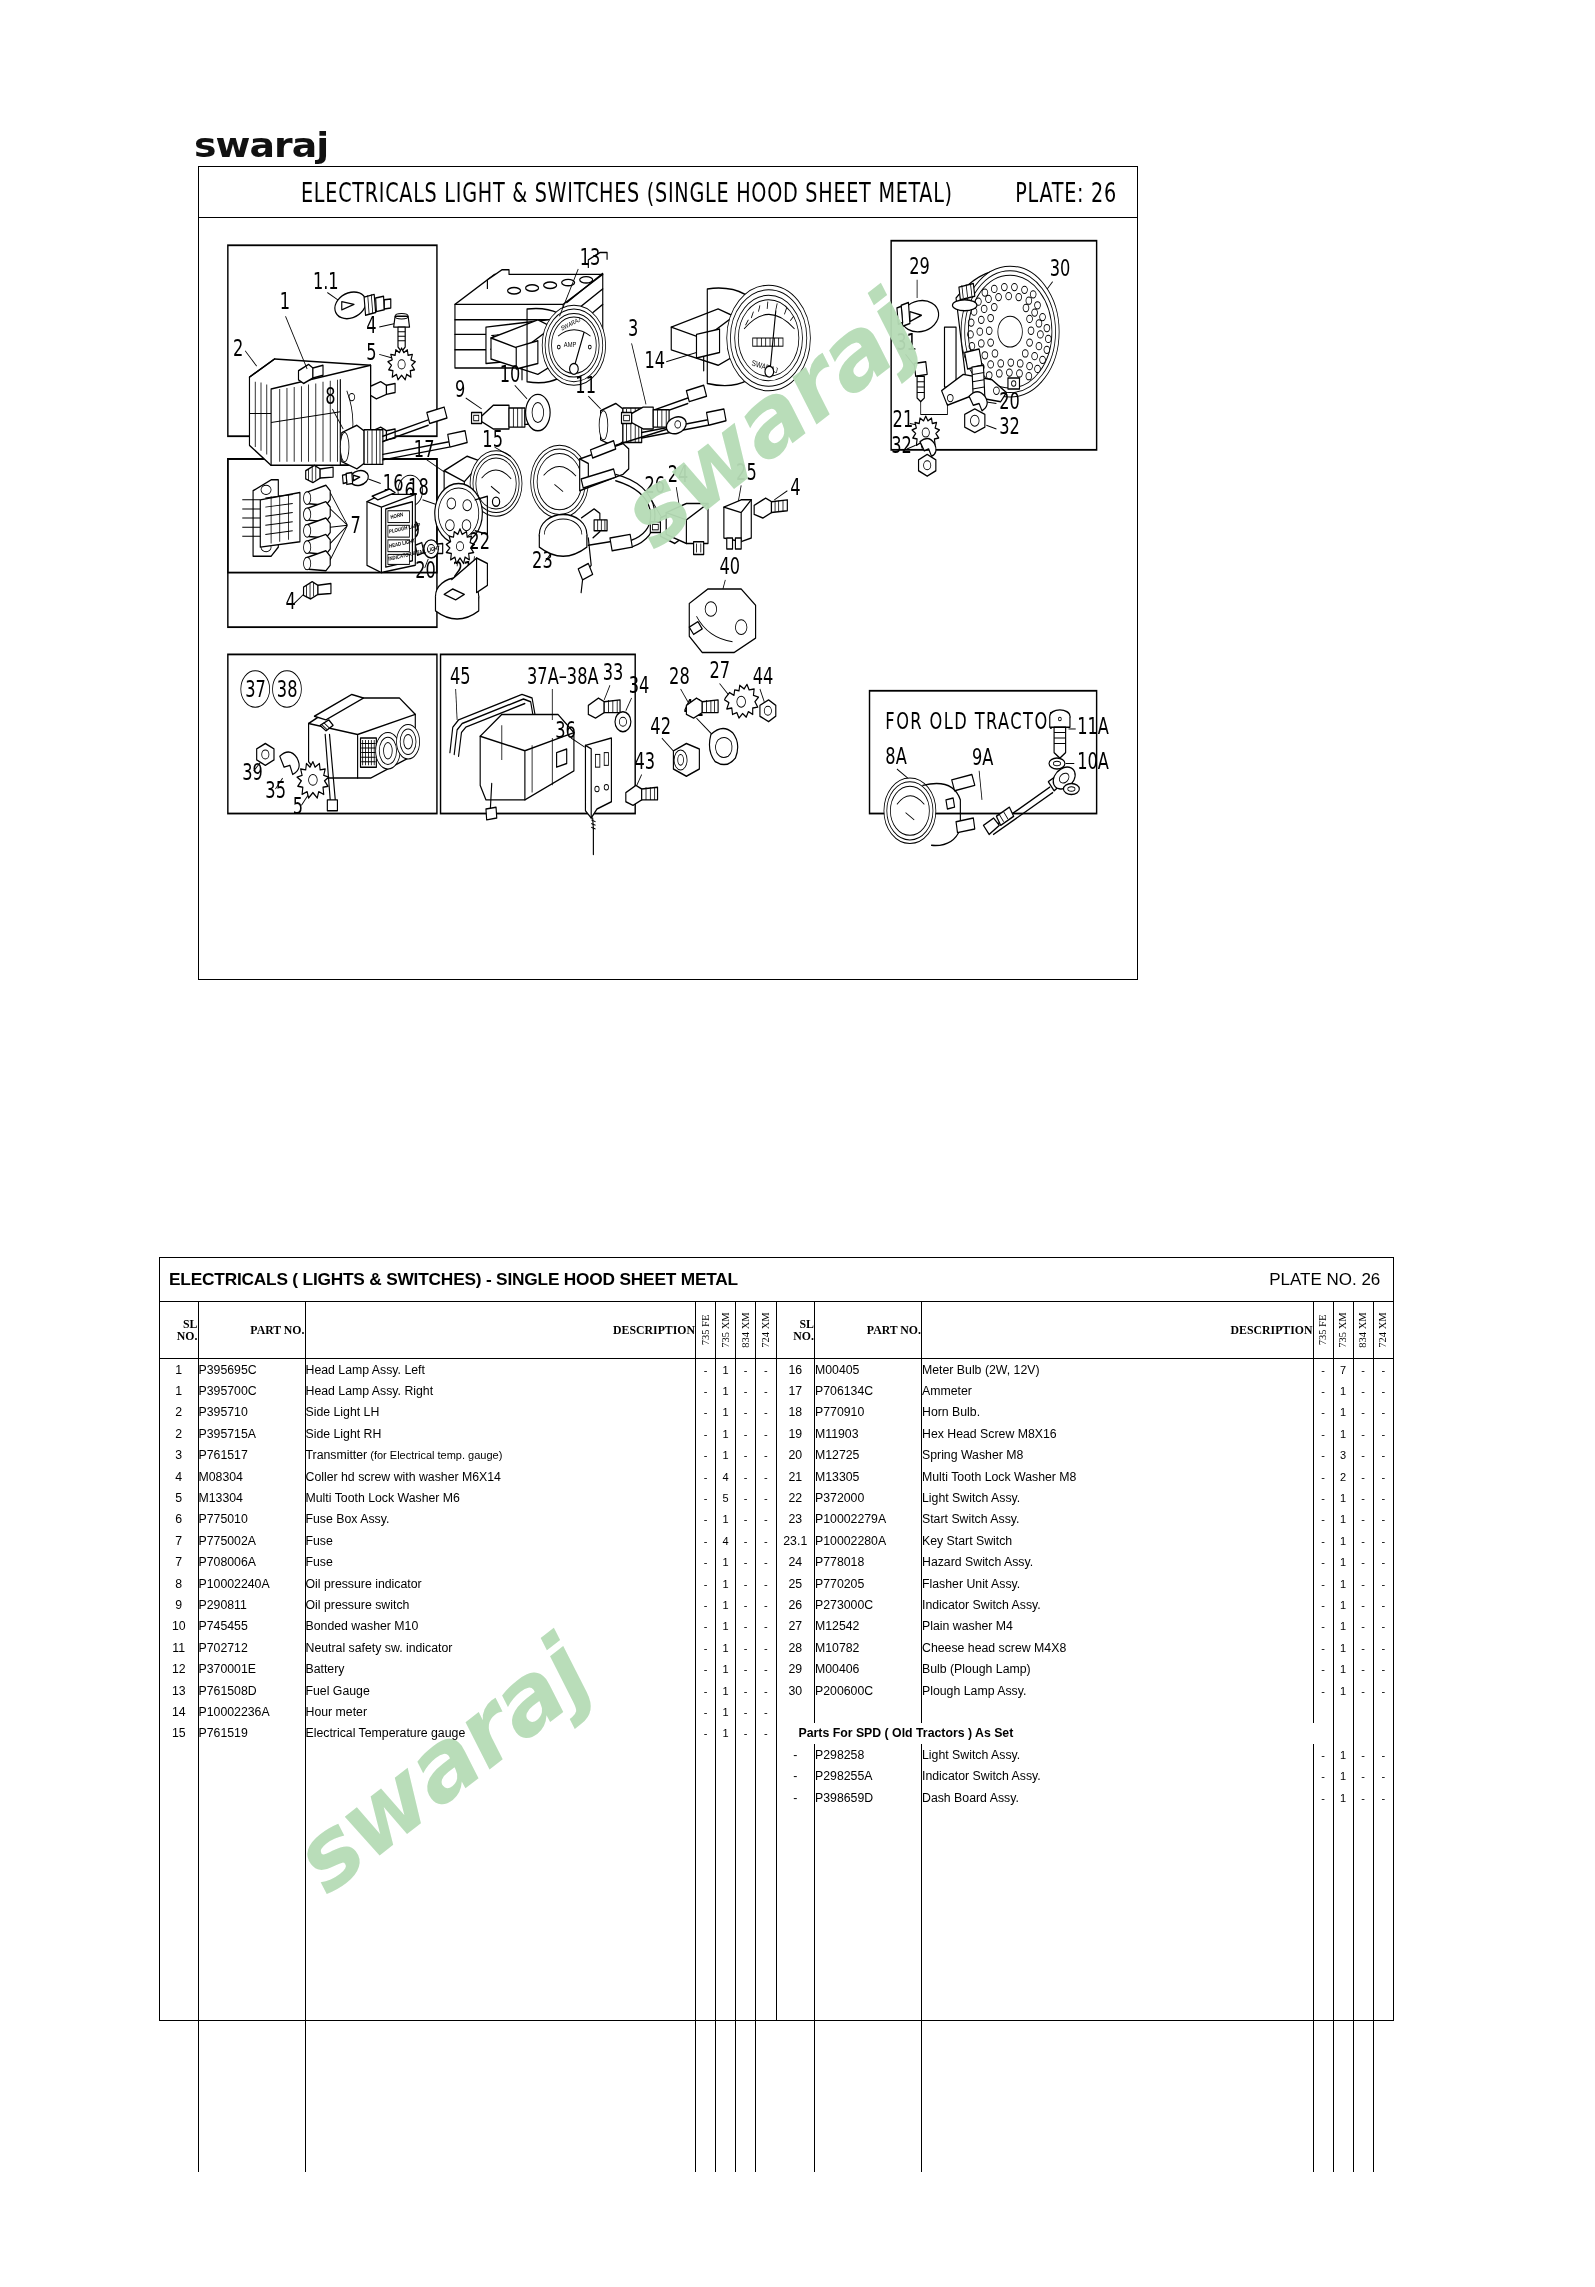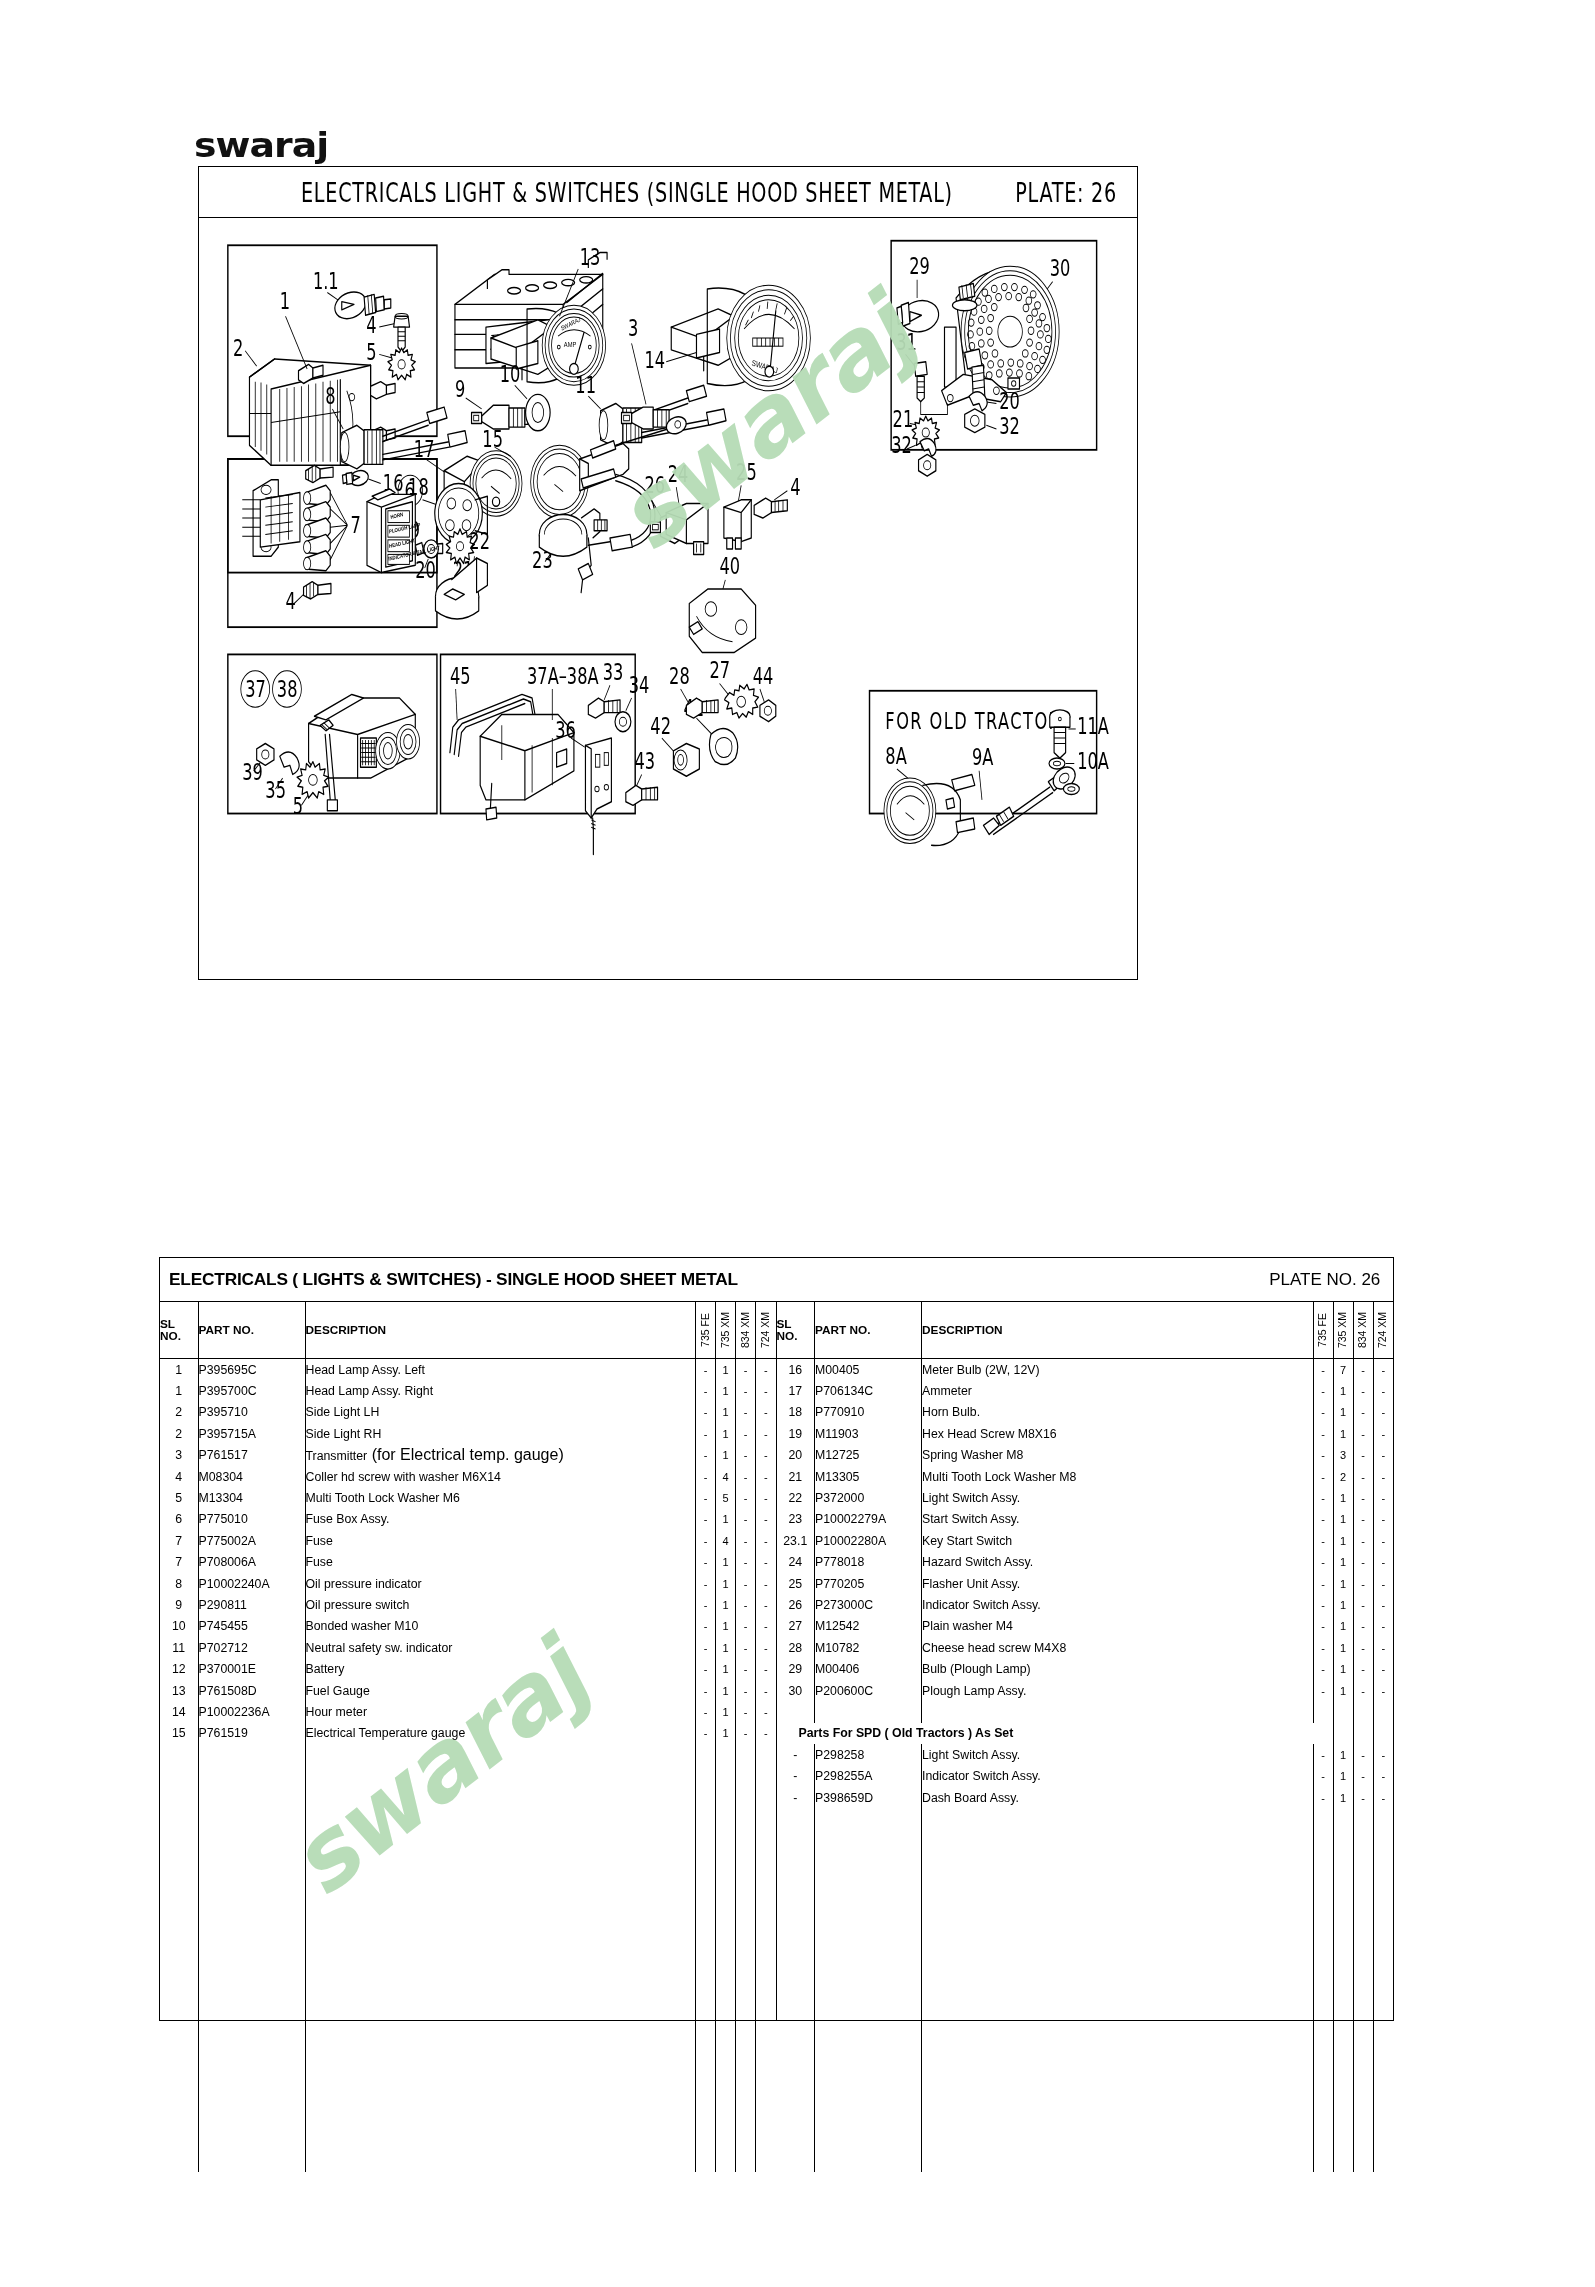--- a/index.html
+++ b/index.html
@@ -163,22 +163,23 @@
     vertical-align: middle;
     background: transparent;
   }
   table.pt th:last-child, table.pt td:last-child { border-right: none; }
 
   thead th {
     border-bottom: 1.8px solid #000;
     font-size: 11.8px;
     font-weight: bold;
     height: 56px;
-    text-align: left;
+    text-align: right;
     line-height: 1.05;
+    font-family: Liberation Serif, serif;
   }
   .col-sl  { width: 38px; }
   .col-pn  { width: 107px; }
   .col-desc{ width: auto; }
   .col-m   { width: 20px; }
 
   th.rot {
     position: relative;
   }
   th.rot span {
@@ -189,21 +190,21 @@
     font-weight: normal;
     white-space: nowrap;
   }
 
   tbody td { height: 21.4px; }
   td.sl   { text-align: center; }
   td.pn   { padding-left: 8.2px; }
   td.desc { padding-left: 8.2px; }
   td.m    { text-align: center; font-size: 11px; }
 
-  td.desc .sub { font-size: 16px; }
+  td.desc .sub { font-size: 11px; }
 
   tr.section td {
     font-weight: bold;
     padding-left: 22px;
     border-right: none;
   }
   tr.section td.m { border-right: 0.9px solid #000; }
   tr.section td.m:last-child { border-right: none; }
   tr.filler td { height: 21.4px; }
 </style>

